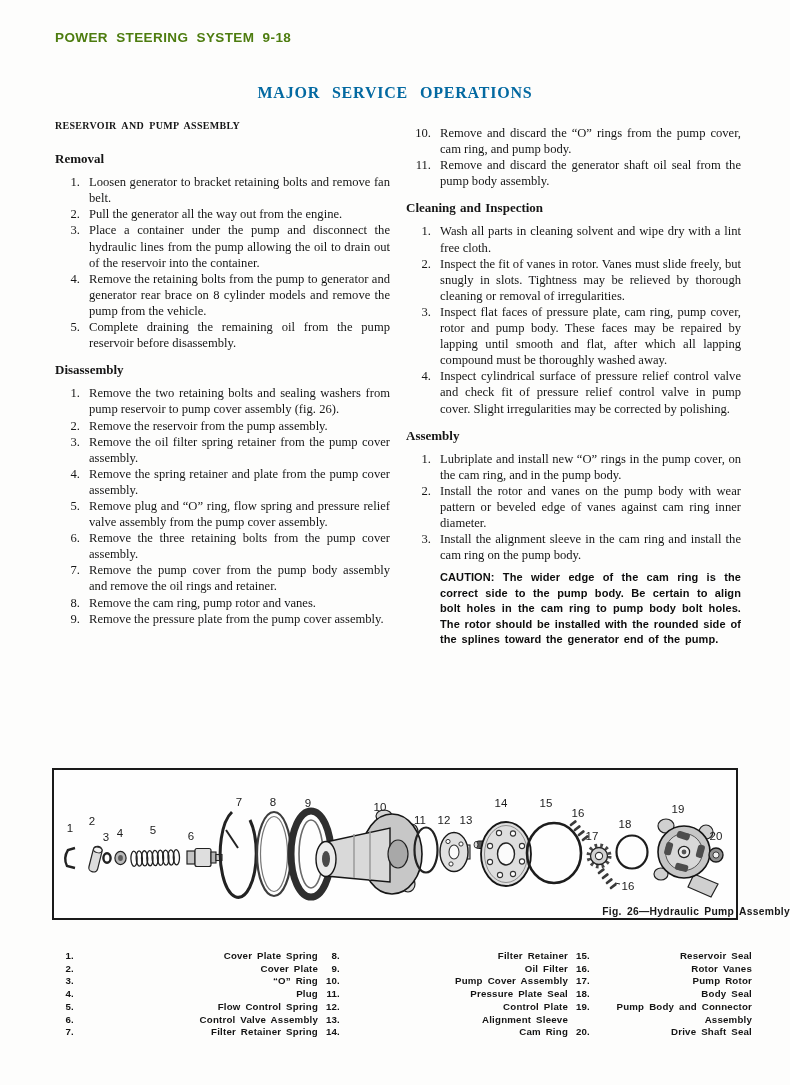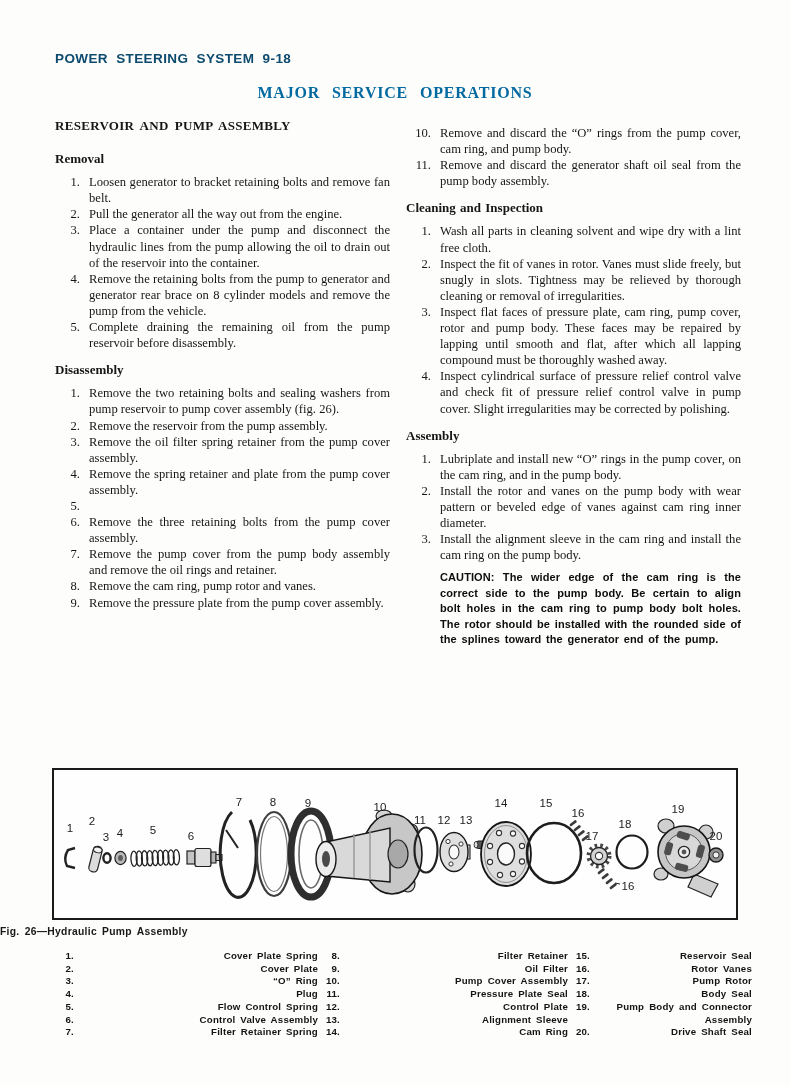--- a/index.html
+++ b/index.html
@@ -4,54 +4,54 @@
 <style>
   html,body{margin:0;padding:0;background:#888;}
   .page{
     position:relative;width:790px;height:1085px;margin:0 auto;
     background:#fdfdfc;color:#161616;overflow:hidden;
     font-family:"Liberation Serif", serif;
   }
   .runhead{
     position:absolute;left:55px;top:30px;
     font-family:"Liberation Sans", sans-serif;font-weight:bold;
-    font-size:13.5px;letter-spacing:.4px;word-spacing:4px;color:#0c4a6e;margin-top:21px;
+    font-size:13.5px;letter-spacing:.4px;word-spacing:4px;color:#4d7c0f;
   }
   .doctitle{
     position:absolute;left:0;top:84px;width:100%;text-align:center;
     font-weight:bold;font-size:16px;letter-spacing:.8px;word-spacing:7px;color:#0369a1;
   }
   .columns{
     position:absolute;left:55px;top:118px;width:686px;
     display:flex;gap:16px;
   }
   .col{width:335px;font-size:12.6px;line-height:16.1px;}
   .section-h{
-    font-weight:bold;font-size:13px;letter-spacing:.3px;word-spacing:2.5px;
+    font-weight:bold;font-size:10px;letter-spacing:.3px;word-spacing:2.5px;
     margin:0 0 13px 0;
   }
   .sub-h{font-weight:bold;font-size:13px;word-spacing:1px;margin:11px 0 7px 0;}
   .first{margin-top:17px;}
   .li{display:flex;margin:0;}
   .li .num{flex:0 0 25px;text-align:right;margin-right:9px;}
   .li .txt{flex:1;text-align:justify;}
   .caution{
     margin:7px 0 0 34px;
     font-family:"Liberation Sans", sans-serif;font-weight:bold;
     font-size:11px;line-height:15.5px;letter-spacing:.1px;word-spacing:1.5px;
     text-align:justify;color:#0d0d0d;
   }
   .rc-top{margin-top:7px;}
   .figure-box{
     position:absolute;left:52px;top:768px;width:682px;height:148px;
     border:2px solid #1a1a1a;background:#fefefe;
   }
   .figure-box svg{display:block;width:100%;height:100%;}
   .fig-caption{
-    position:absolute;left:0;top:926px;width:100%;text-align:left;
+    position:absolute;left:0;top:906px;width:100%;text-align:right;
     font-family:"Liberation Sans", sans-serif;font-weight:bold;
     font-size:10.3px;letter-spacing:.3px;word-spacing:2px;color:#181818;
   }
   .legend{
     position:absolute;left:52px;top:950px;width:700px;display:flex;
     font-family:"Liberation Sans", sans-serif;font-weight:bold;
     font-size:9.7px;line-height:12.7px;letter-spacing:.2px;word-spacing:2px;color:#141414;
   }
   .leg-col1{width:266px;}
   .leg-col2{width:250px;}
@@ -109,20 +109,21 @@
           <div class="li">
             <span class="num">3.</span>
             <span class="txt">Remove the oil filter spring retainer from the pump cover assembly.</span>
           </div>
           <div class="li">
             <span class="num">4.</span>
             <span class="txt">Remove the spring retainer and plate from the pump cover assembly.</span>
           </div>
           <div class="li">
             <span class="num">5.</span>
+            <span class="txt">Remove plug and “O” ring, flow spring and pressure relief valve assembly from the pump cover assembly.</span>
           </div>
           <div class="li">
             <span class="num">6.</span>
             <span class="txt">Remove the three retaining bolts from the pump cover assembly.</span>
           </div>
           <div class="li">
             <span class="num">7.</span>
             <span class="txt">Remove the pump cover from the pump body assembly and remove the oil rings and retainer.</span>
           </div>
           <div class="li">

